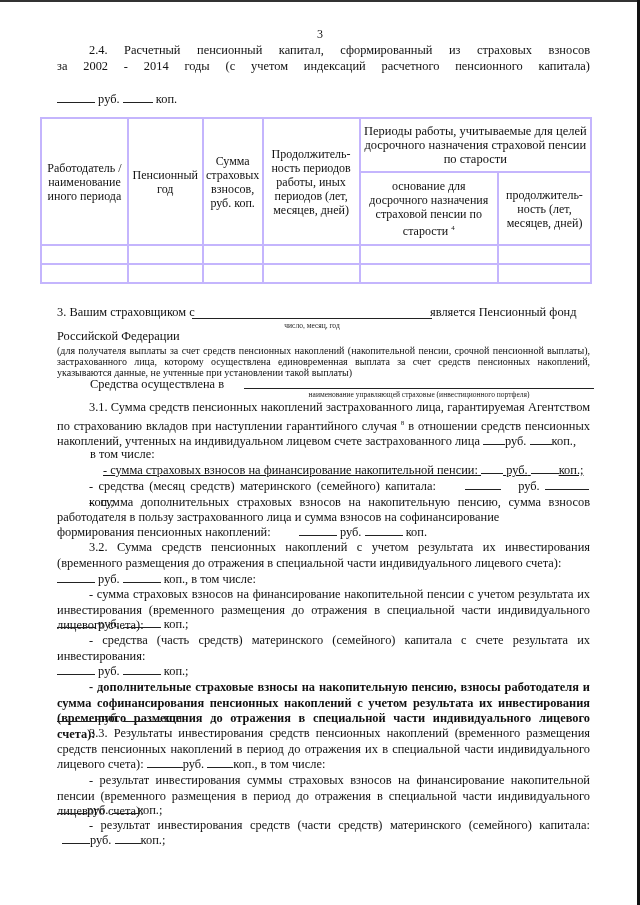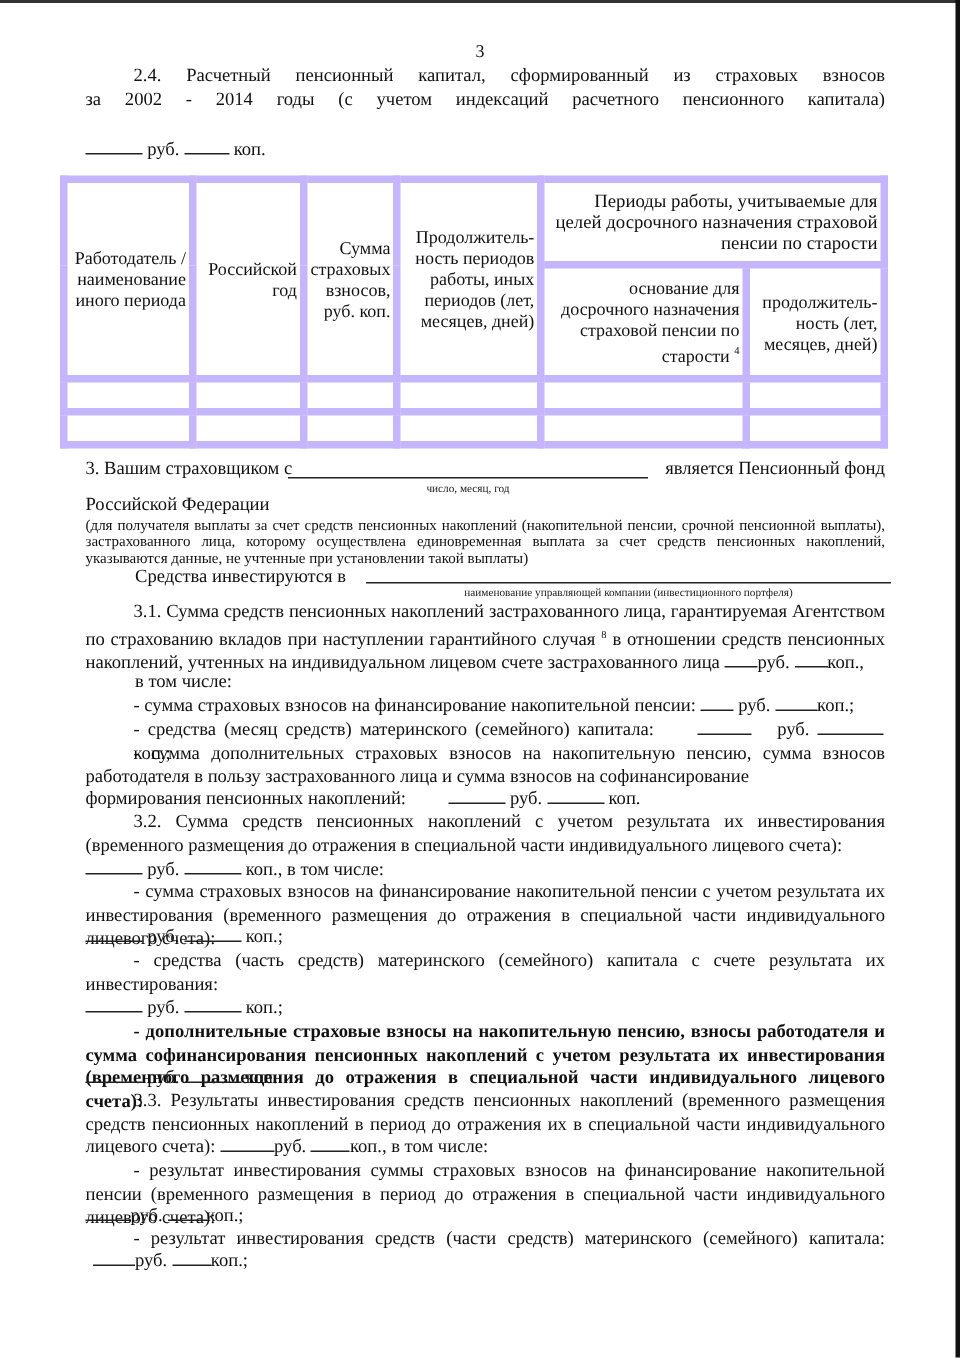--- a/index.html
+++ b/index.html
@@ -13,21 +13,21 @@
   .para { position: absolute; left: 57px; width: 533px; line-height: 15.5px; text-align: justify; }
   .indent { text-indent: 32px; }
   .justify-last { text-align-last: justify; }
   .blank { display: inline-block; border-bottom: 1px solid #222; height: 10px; vertical-align: baseline; }
   sup { font-size: 7px; vertical-align: 5px; }
   table.periods {
     position: absolute; left: 40px; top: 117px; width: 552px;
     border-collapse: collapse; font-size: 12px; line-height: 14px;
   }
   table.periods th, table.periods td {
-    border: 5px solid #c4b5fd; text-align: right; font-weight: normal; padding: 2px 2px;
+    border: 2px solid #c4b5fd; text-align: center; font-weight: normal; padding: 2px 2px;
   }
   table.periods td { height: 13px; }
   .small-caption { position: absolute; font-size: 7.5px; color: #222; text-align: center; }
   .note { position: absolute; left: 57px; width: 533px; font-size: 10px; line-height: 11px; text-align: justify; }
   .fill-line { position: absolute; height: 1px; background: #222; }
 </style>
 </head>
 <body>
 
 <div class="top-border"></div>
@@ -49,21 +49,21 @@
     <col style="width:86px">
       <col style="width:74px">
       <col style="width:54px">
       <col style="width:96px">
       <col style="width:137px">
       <col style="width:92px">
   </colgroup>
   <thead>
     <tr>
       <th rowspan="2">Работодатель / наименование иного периода</th>
-      <th rowspan="2">Российской год</th>
+      <th rowspan="2">Пенсионный год</th>
       <th rowspan="2">Сумма страховых взносов, руб. коп.</th>
       <th rowspan="2">Продолжитель-ность периодов работы, иных периодов (лет, месяцев, дней)</th>
       <th colspan="2" style="font-size:12.5px;padding:5px 2px;">Периоды работы, учитываемые для целей досрочного назначения страховой пенсии по старости</th>
     </tr>
     <tr>
       <th style="padding:6px 2px;"><span>основание для досрочного назначения страховой пенсии по старости</span> <sup>4</sup></th>
       <th>продолжитель-ность (лет, месяцев, дней)</th>
     </tr>
   </thead>
   <tbody>
@@ -82,36 +82,36 @@
       <td></td>
       <td></td>
       <td></td>
     </tr>
   </tbody>
 </table>
 
 <div class="para" style="top:305px; width:160px;">3. Вашим страховщиком с</div>
 <div class="fill-line" style="left:192px; top:318px; width:240px;"></div>
 <div class="small-caption" style="left:192px; top:321px; width:240px;">число, месяц, год</div>
-<div class="para" style="top:305px; left:430px; width:160px; text-align:right;">является Пенсионный фонд</div>
+<div class="para" style="top:305px; left:430px; width:160px; ">является Пенсионный фонд</div>
 <div class="para" style="top:329px;">Российской Федерации</div>
 <div class="note" style="top:345px;">(для получателя выплаты за счет средств пенсионных накоплений (накопительной пенсии, срочной пенсионной выплаты), застрахованного лица, которому осуществлена единовременная выплата за счет средств пенсионных накоплений, указываются данные, не учтенные при установлении такой выплаты)</div>
-<div class="para" style="top:377px; left:90px; width:150px;">Средства инвестируются в</div>
+<div class="para" style="top:377px; left:90px; width:150px;">Средства осуществлена в</div>
 <div class="fill-line" style="left:244px; top:388px; width:350px;"></div>
-<div class="small-caption" style="left:244px; top:390px; width:350px;">наименование управляющей компании (инвестиционного портфеля)</div>
+<div class="small-caption" style="left:244px; top:390px; width:350px;">наименование управляющей страховые (инвестиционного портфеля)</div>
 
 <div class="para indent" style="top:400px;">
   <span>3.1. Сумма средств пенсионных накоплений застрахованного лица, гарантируемая Агентством по страхованию вкладов при наступлении гарантийного случая</span>
   <sup>8</sup>
   <span>в отношении средств пенсионных накоплений, учтенных на индивидуальном лицевом счете застрахованного лица</span>
   <span class="blank" style="width:22px"></span><span>руб.</span>
   <span class="blank" style="width:22px"></span><span>коп.,</span>
 </div>
 <div class="para" style="top:447px; left:90px; width:300px;">в том числе:</div>
-<div class="para" style="top:463px; left:89px; width:500px;">
+<div class="para" style="top:463px; left:103px; width:500px;text-decoration:underline;">
   <span>- сумма страховых взносов на финансирование накопительной пенсии:</span>
   <span class="blank" style="width:22px"></span> <span>руб.</span>
   <span class="blank" style="width:28px"></span><span>коп.;</span>
 </div>
 <div class="para" style="top:479px; left:89px; width:500px;">
   <span>- средства (месяц средств) материнского (семейного) капитала:</span>
   <span style="display:inline-block;width:18px"></span>
   <span class="blank" style="width:36px"></span>
   <span style="display:inline-block;width:12px"></span><span>руб.</span>
   <span class="blank" style="width:44px"></span> <span>коп.;</span>

